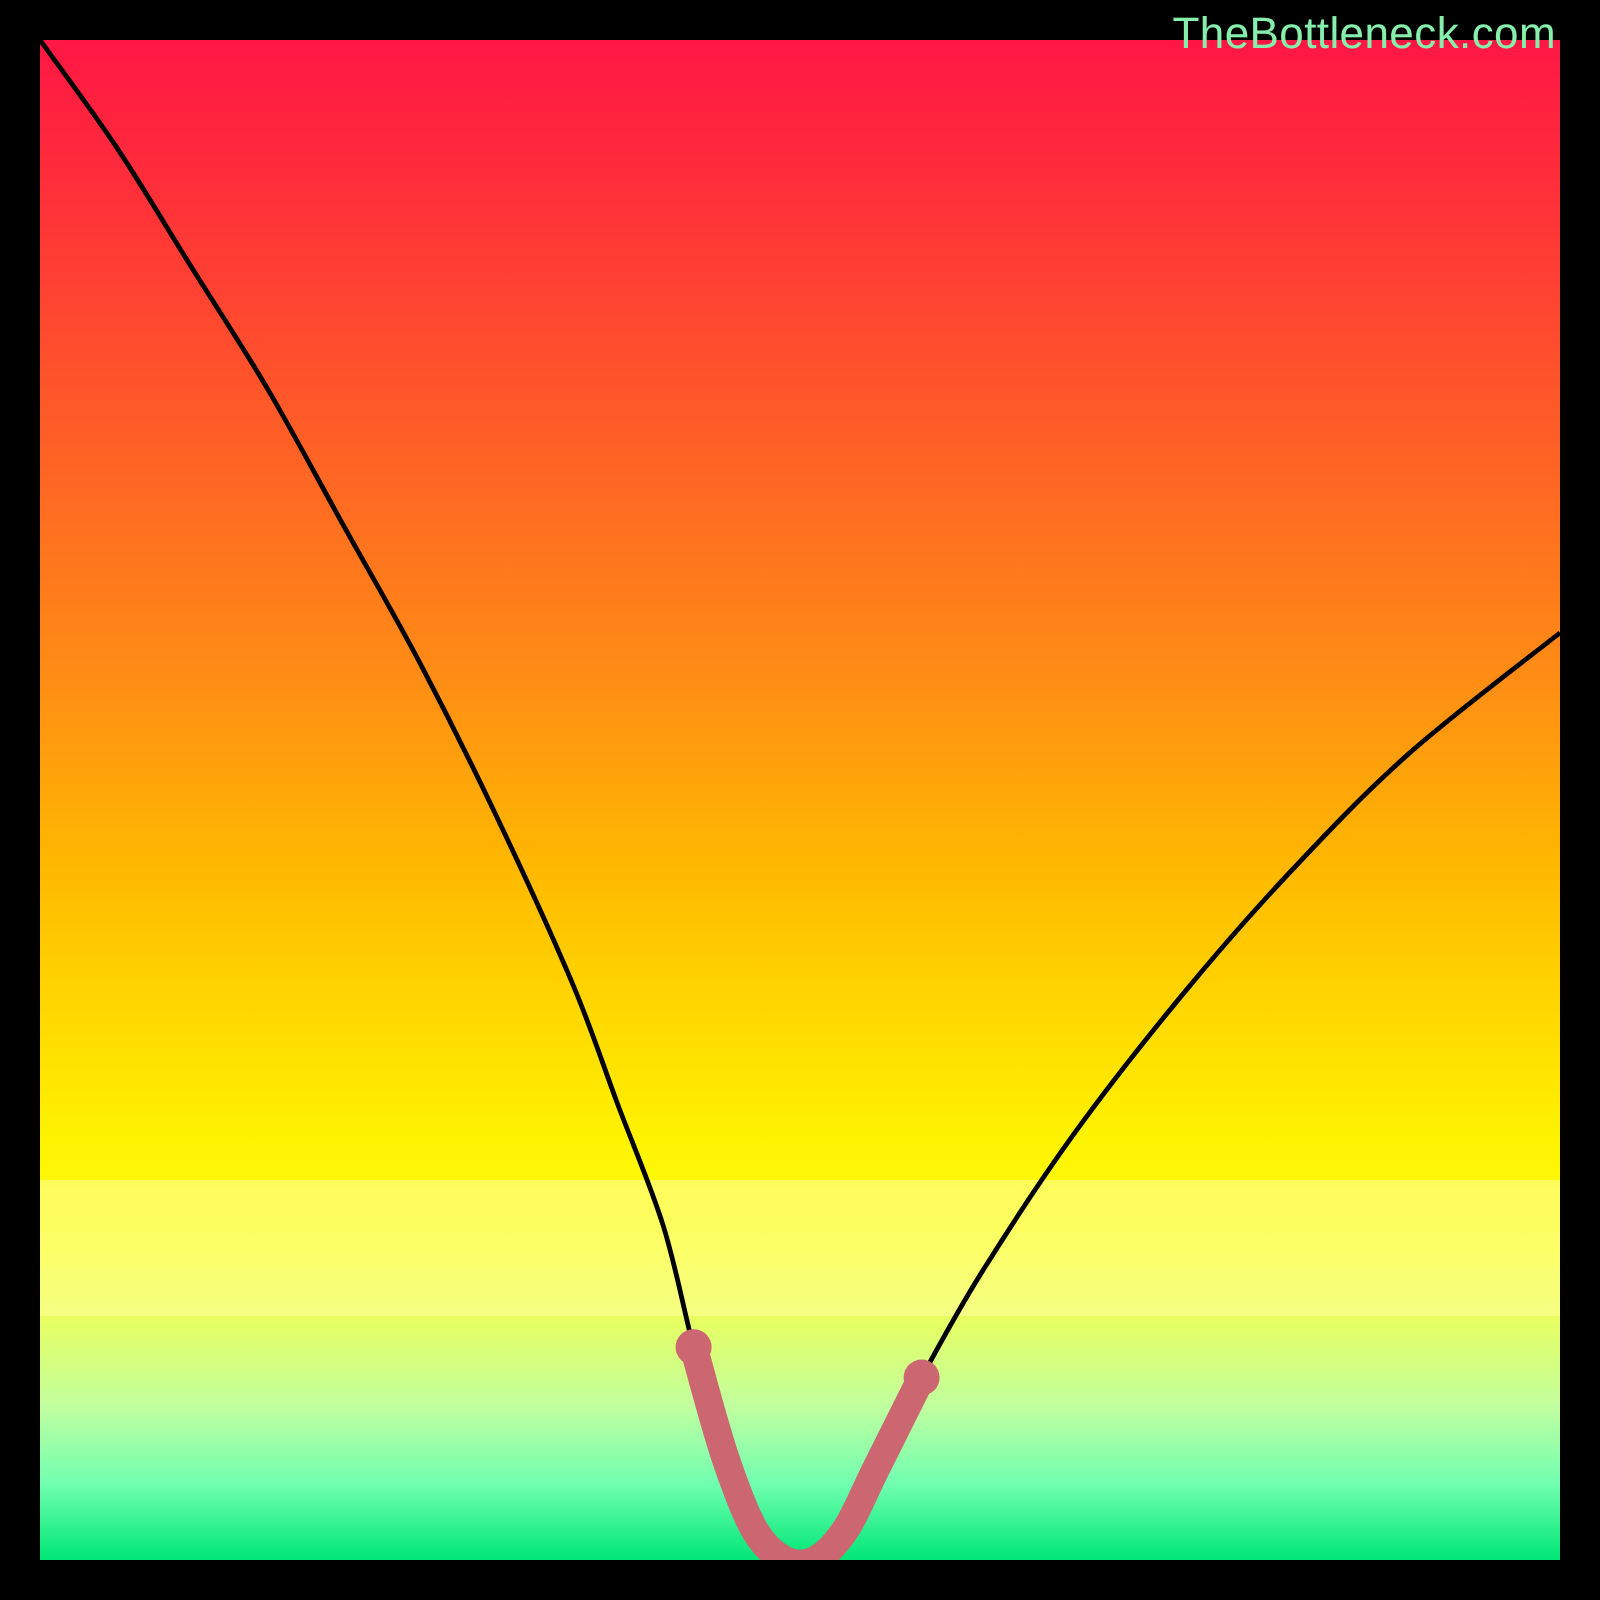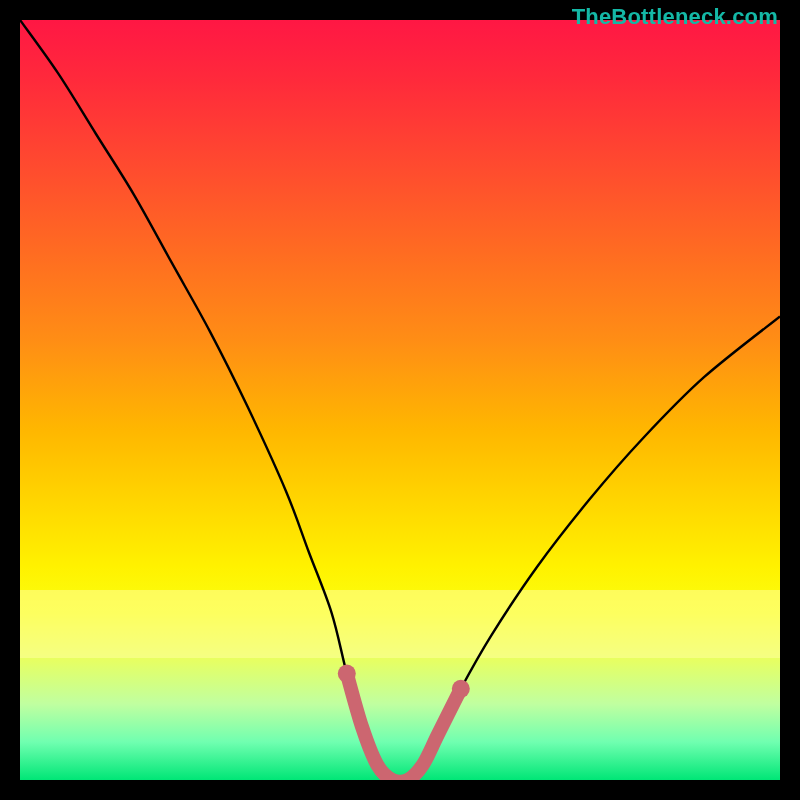--- a/index.html
+++ b/index.html
@@ -44,24 +44,24 @@
   .yellow-band {
     position: absolute;
     left: 0;
     width: 100%;
     background: rgba(255,255,160,0.55);
   }
   .watermark {
     position: absolute;
     top: 4px;
     right: 22px;
-    color: #14b8a6;
+    color: #86efac;
     font-size: 22px;
     letter-spacing: 0.2px;
-    font-weight: 700;
+    font-weight: 400;
     margin-left: 29px;
   }
   svg.curve {
     position: absolute;
     left: 0; top: 0;
     width: 100%;
     height: 100%;
   }
 </style>
 </head>

